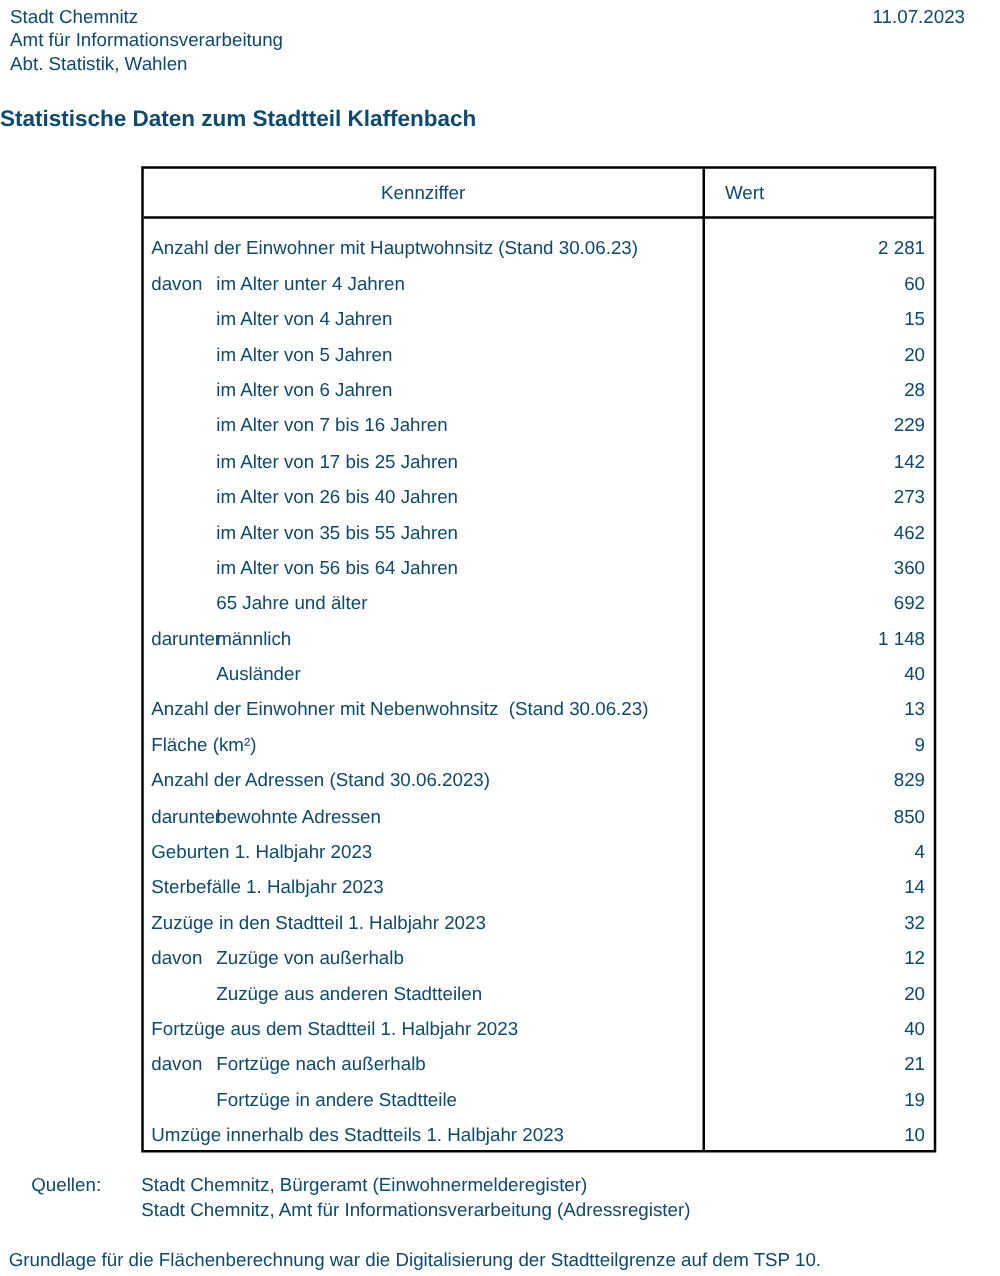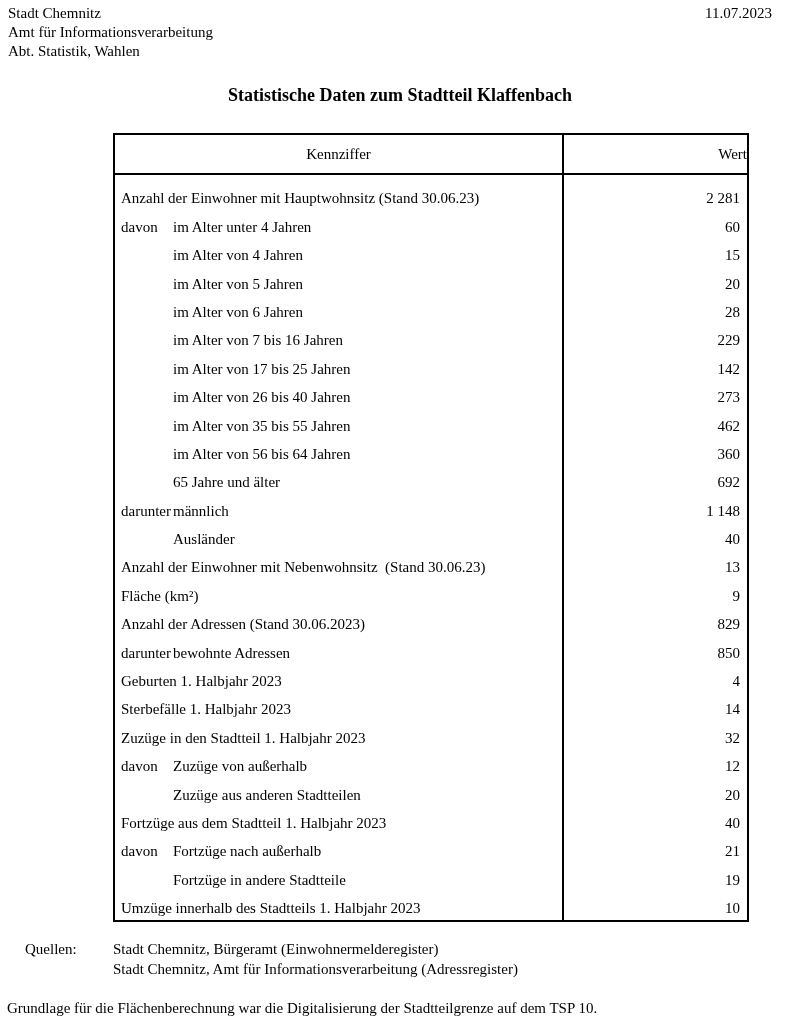--- a/index.html
+++ b/index.html
@@ -5,43 +5,43 @@
   html, body {
     margin: 0;
     padding: 0;
     background: #ffffff;
   }
   .page {
     position: relative;
     width: 800px;
     height: 1021px;
     background: #ffffff;
-    color: #000000;
-    font-family: Liberation Serif, serif;
+    color: #0c4a6e;
+    font-family: Liberation Sans, sans-serif;
     font-size: 15px;
     overflow: hidden;
   }
   .header-left {
     position: absolute;
     left: 8px;
     top: 4px;
     line-height: 19px;
   }
   .header-date {
     position: absolute;
     right: 28px;
     top: 4px;
     line-height: 19px;
   }
   .page-title {
     position: absolute;
     left: 0;
     right: 0;
     top: 85px;
-    text-align: center;
+    text-align: left;
     font-size: 18px;
     font-weight: bold;
   }
   .data-table {
     position: absolute;
     left: 113px;
     top: 133px;
     width: 636px;
     height: 789px;
     border: 2px solid #000000;
@@ -65,22 +65,22 @@
     display: flex;
     align-items: center;
   }
   .th-label {
     width: 447px;
     flex-shrink: 0;
     text-align: center;
   }
   .th-value {
     flex: 1;
-    text-align: right;
-    padding-left: 8px;
+    text-align: left;
+    padding-left: 18px;
   }
   .tbody {
     flex: 1;
     display: flex;
     flex-direction: column;
     padding: 4px 0 3px 0;
   }
   .row {
     flex: 1;
     display: flex;

